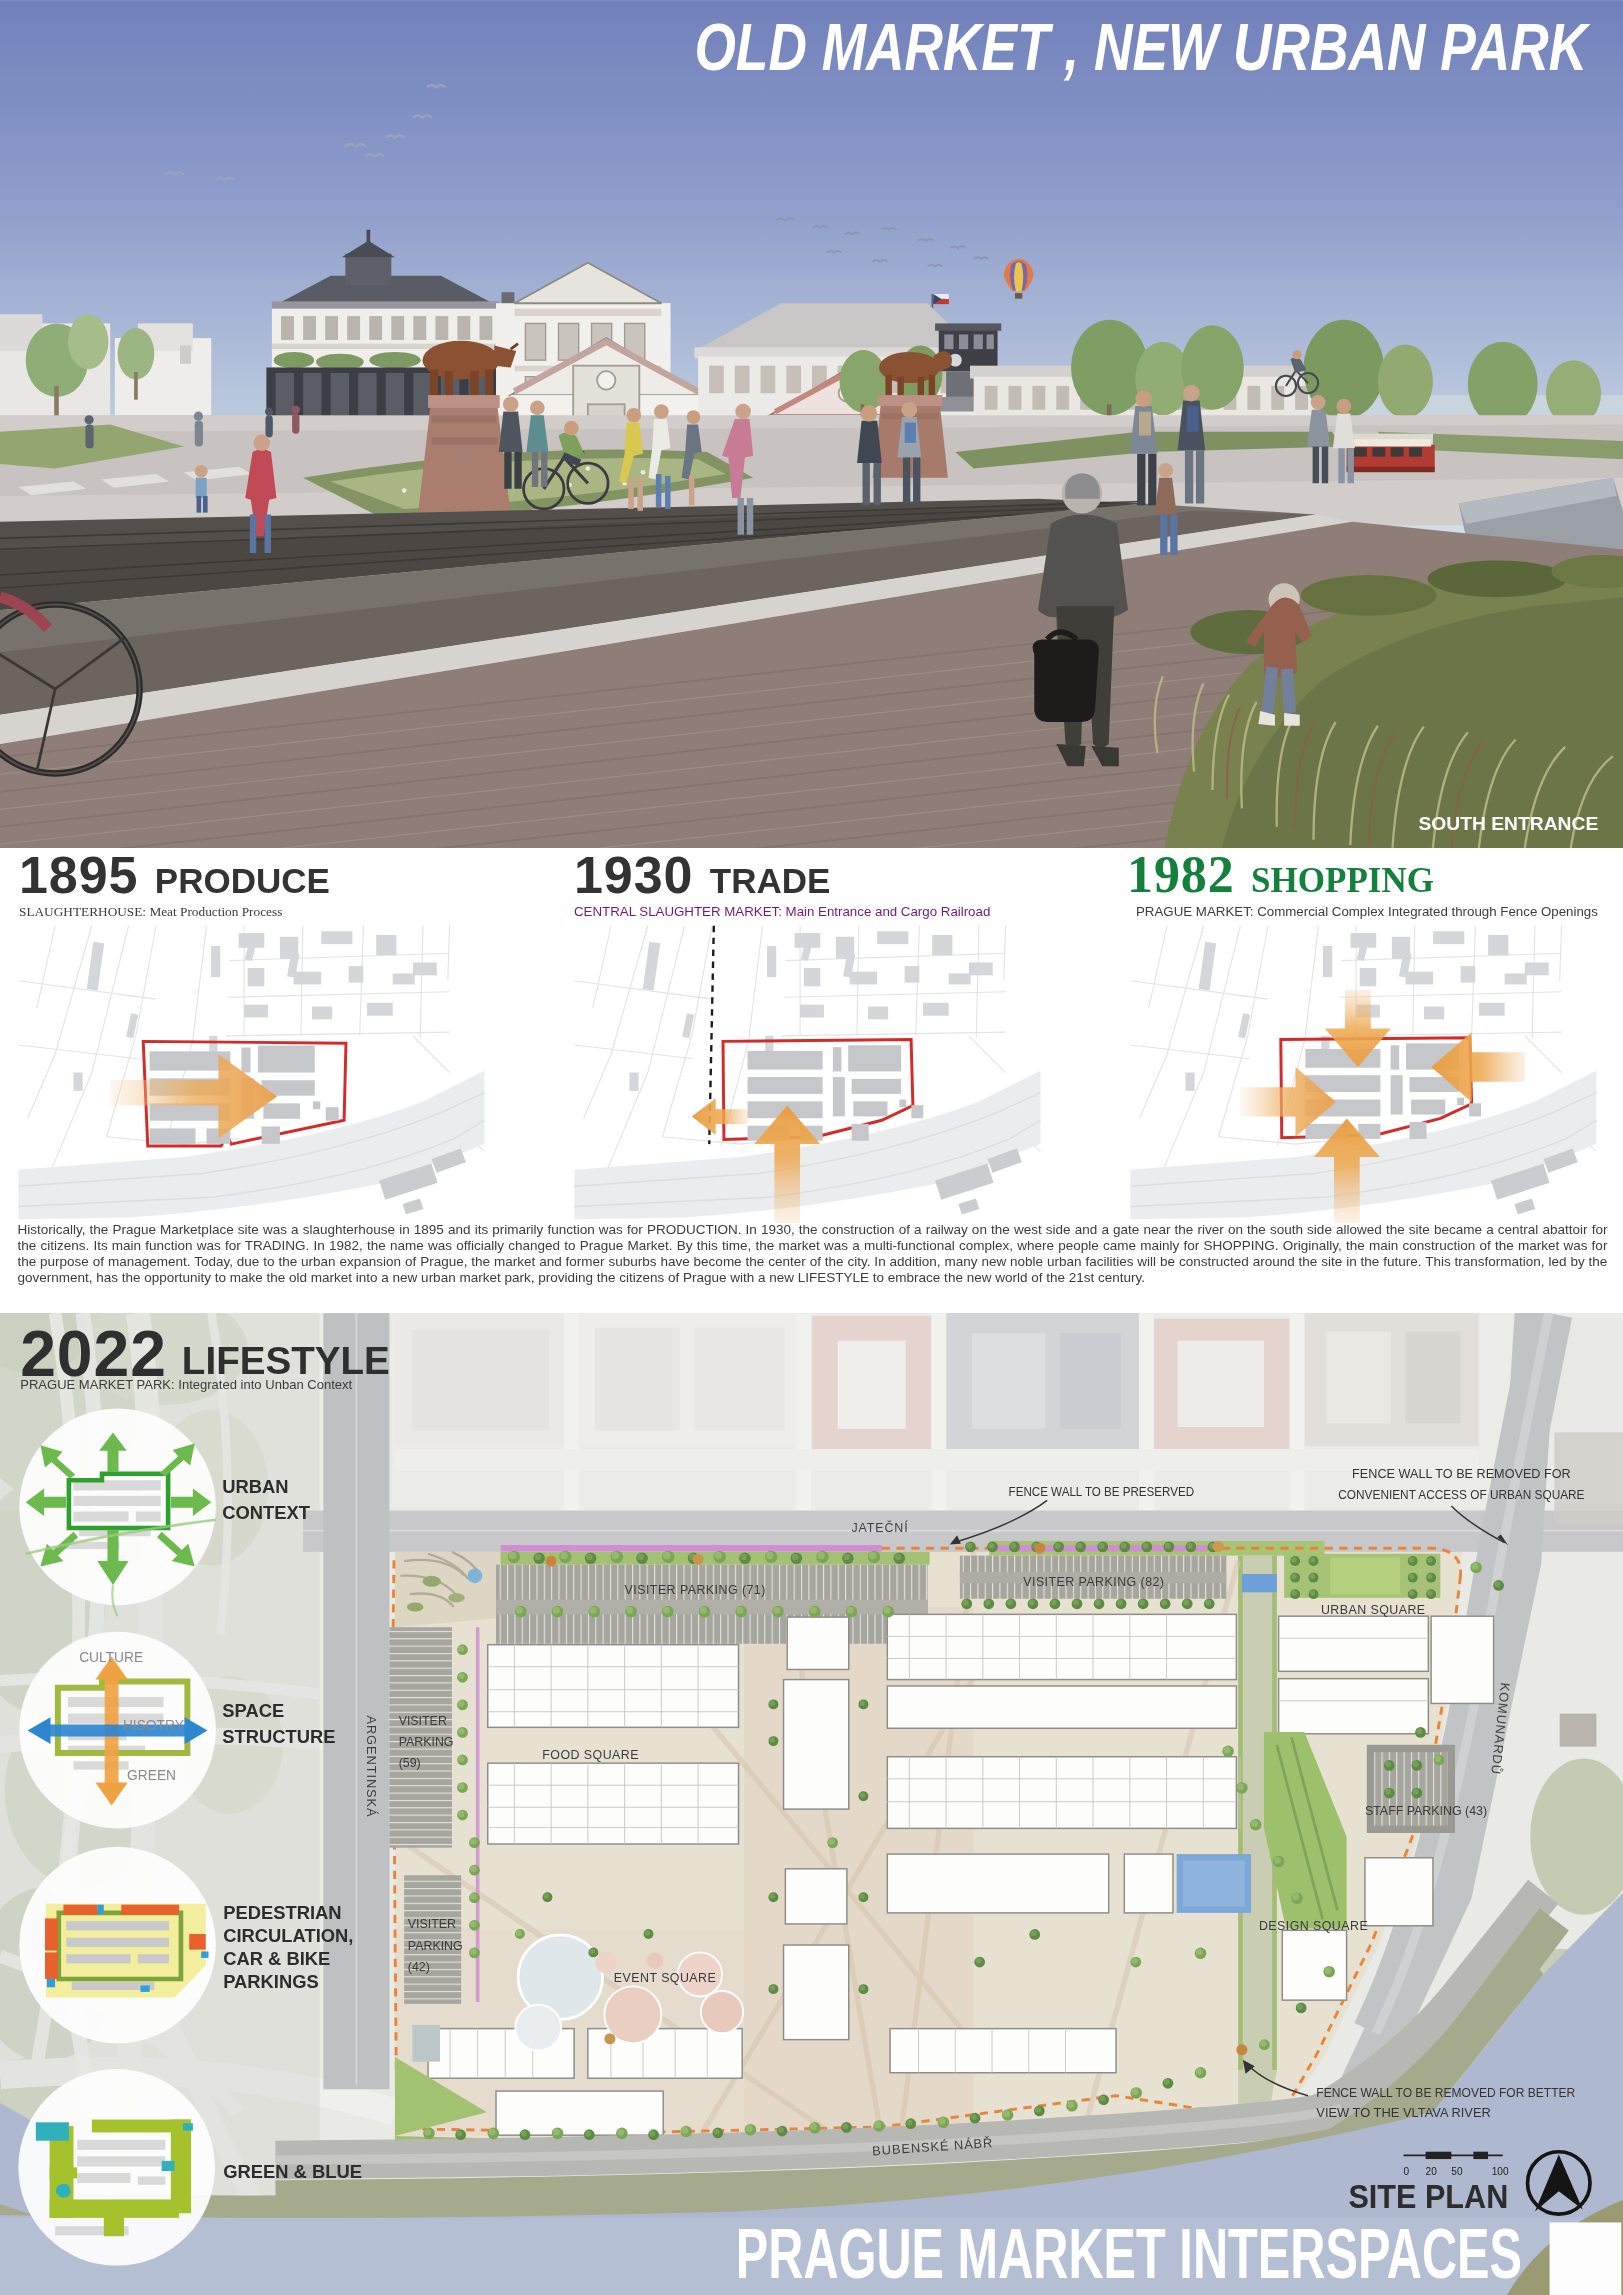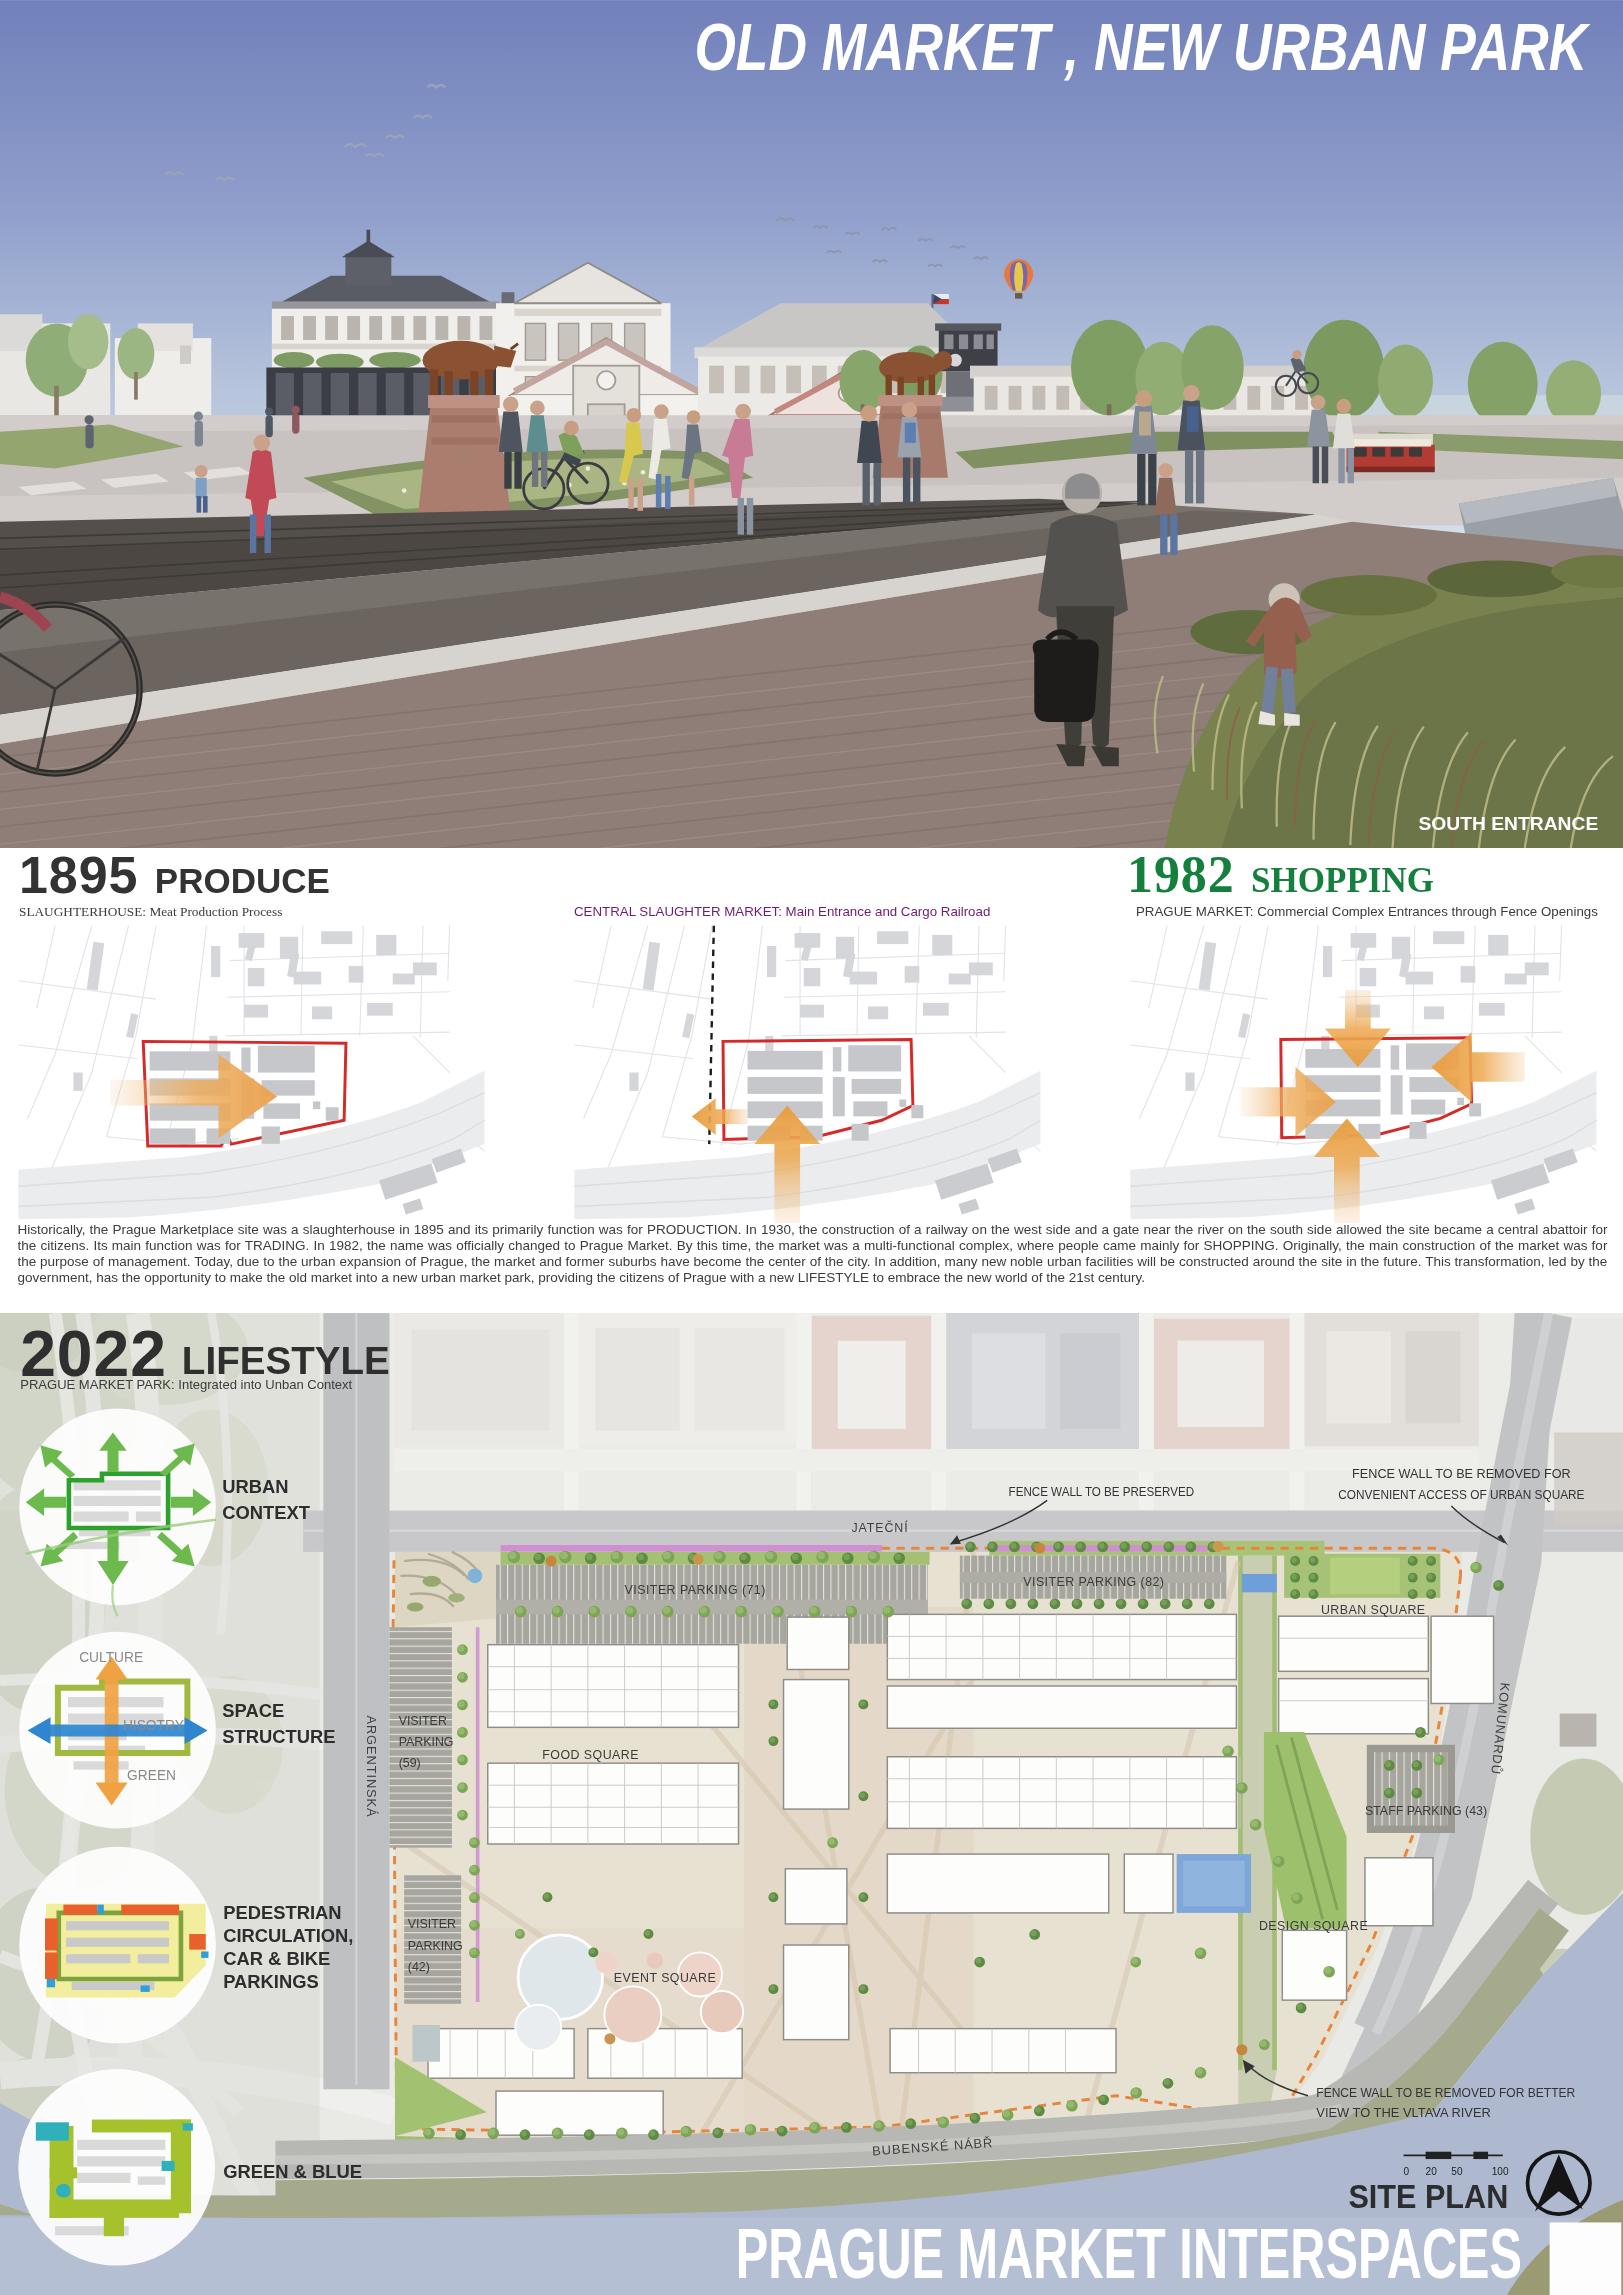--- a/index.html
+++ b/index.html
@@ -559,24 +559,25 @@
 
   <text x="1740" y="903" text-anchor="end" font-size="21" font-weight="bold" fill="#ffffff">SOUTH ENTRANCE</text>
 </svg>
 </div>
 
 <div id="maps" class="abs" style="left:0;top:848px;width:1624px;height:376px;background:#fff;text-align:right;">
 
   <div class="abs" style="left:19px;top:-2.8px;white-space:nowrap;color:#333;"><span style="font-size:52px;font-weight:bold;letter-spacing:0.9px;">1895</span><span style="font-size:35px;font-weight:bold;margin-left:16.5px;">PRODUCE</span></div>
   <div class="abs" style="left:19px;top:56px;font-size:13.3px;color:#3c3c3c;font-family:Liberation Serif, serif;">SLAUGHTERHOUSE: Meat Production Process</div>
 
+  <div class="abs" style="left:574px;top:-2.8px;white-space:nowrap;color:#333;"><span style="font-size:52px;font-weight:bold;letter-spacing:0.9px;">1930</span><span style="font-size:35px;font-weight:bold;margin-left:16.5px;">TRADE</span></div>
   <div class="abs" style="left:574px;top:56px;font-size:13.3px;color:#701a75;">CENTRAL SLAUGHTER MARKET: Main Entrance and Cargo Railroad</div>
 
   <div class="abs" style="left:1127px;top:-2.8px;white-space:nowrap;color:#15803d;font-family:Liberation Serif, serif;"><span style="font-size:52px;font-weight:bold;letter-spacing:0.9px;">1982</span><span style="font-size:35px;font-weight:bold;margin-left:16.5px;">SHOPPING</span></div>
-  <div class="abs" style="left:1136px;top:56px;font-size:13.3px;color:#3c3c3c;white-space:nowrap;">PRAGUE MARKET: Commercial Complex Entrances through Fence Openings</div>
+  <div class="abs" style="left:1136px;top:56px;font-size:13.3px;color:#3c3c3c;white-space:nowrap;">PRAGUE MARKET: Commercial Complex Integrated through Fence Openings</div>
 
   <div class="abs" style="left:0;top:75px;width:1624px;height:300px;">
   <svg width="1624" height="300" viewBox="0 1005 1768 327">
     <defs>
       <linearGradient id="arrR" x1="0" y1="0" x2="1" y2="0">
         <stop offset="0" stop-color="#f3cb9e" stop-opacity="0.15"></stop>
         <stop offset="0.5" stop-color="#edad5c" stop-opacity="0.8"></stop>
         <stop offset="1" stop-color="#eaa353"></stop>
       </linearGradient>
       <linearGradient id="arrUp" x1="0" y1="1" x2="0" y2="0">

